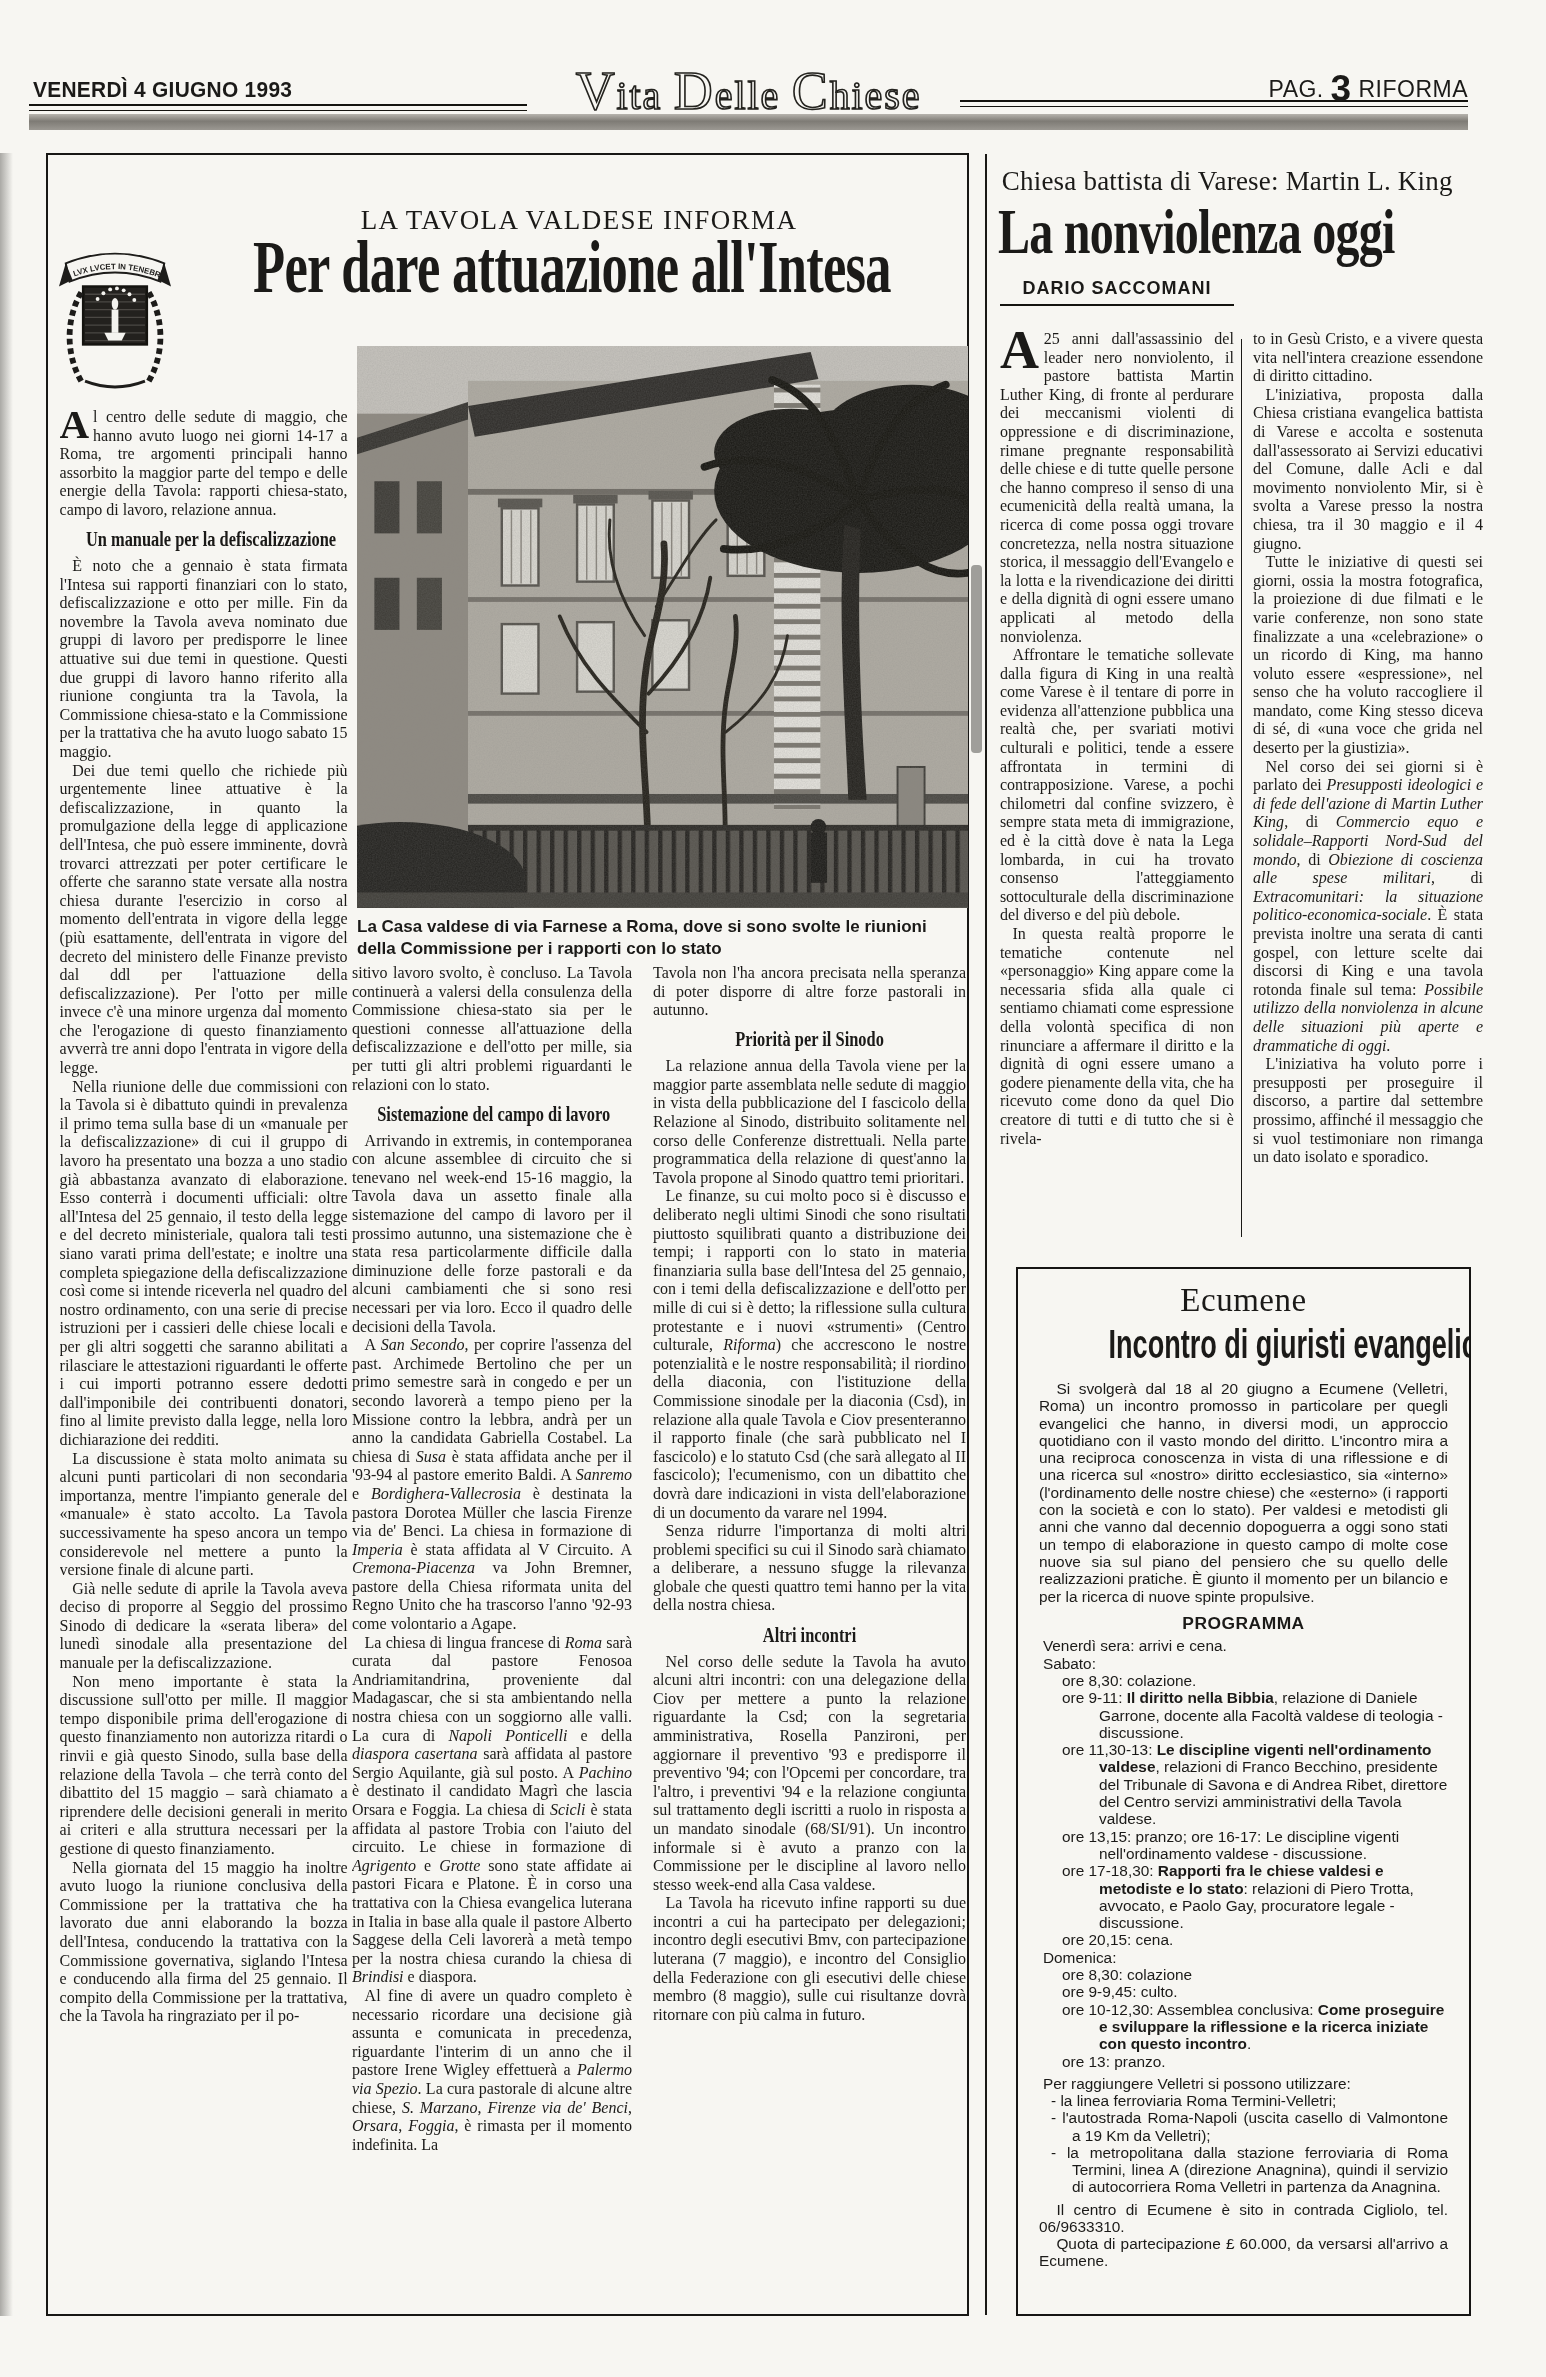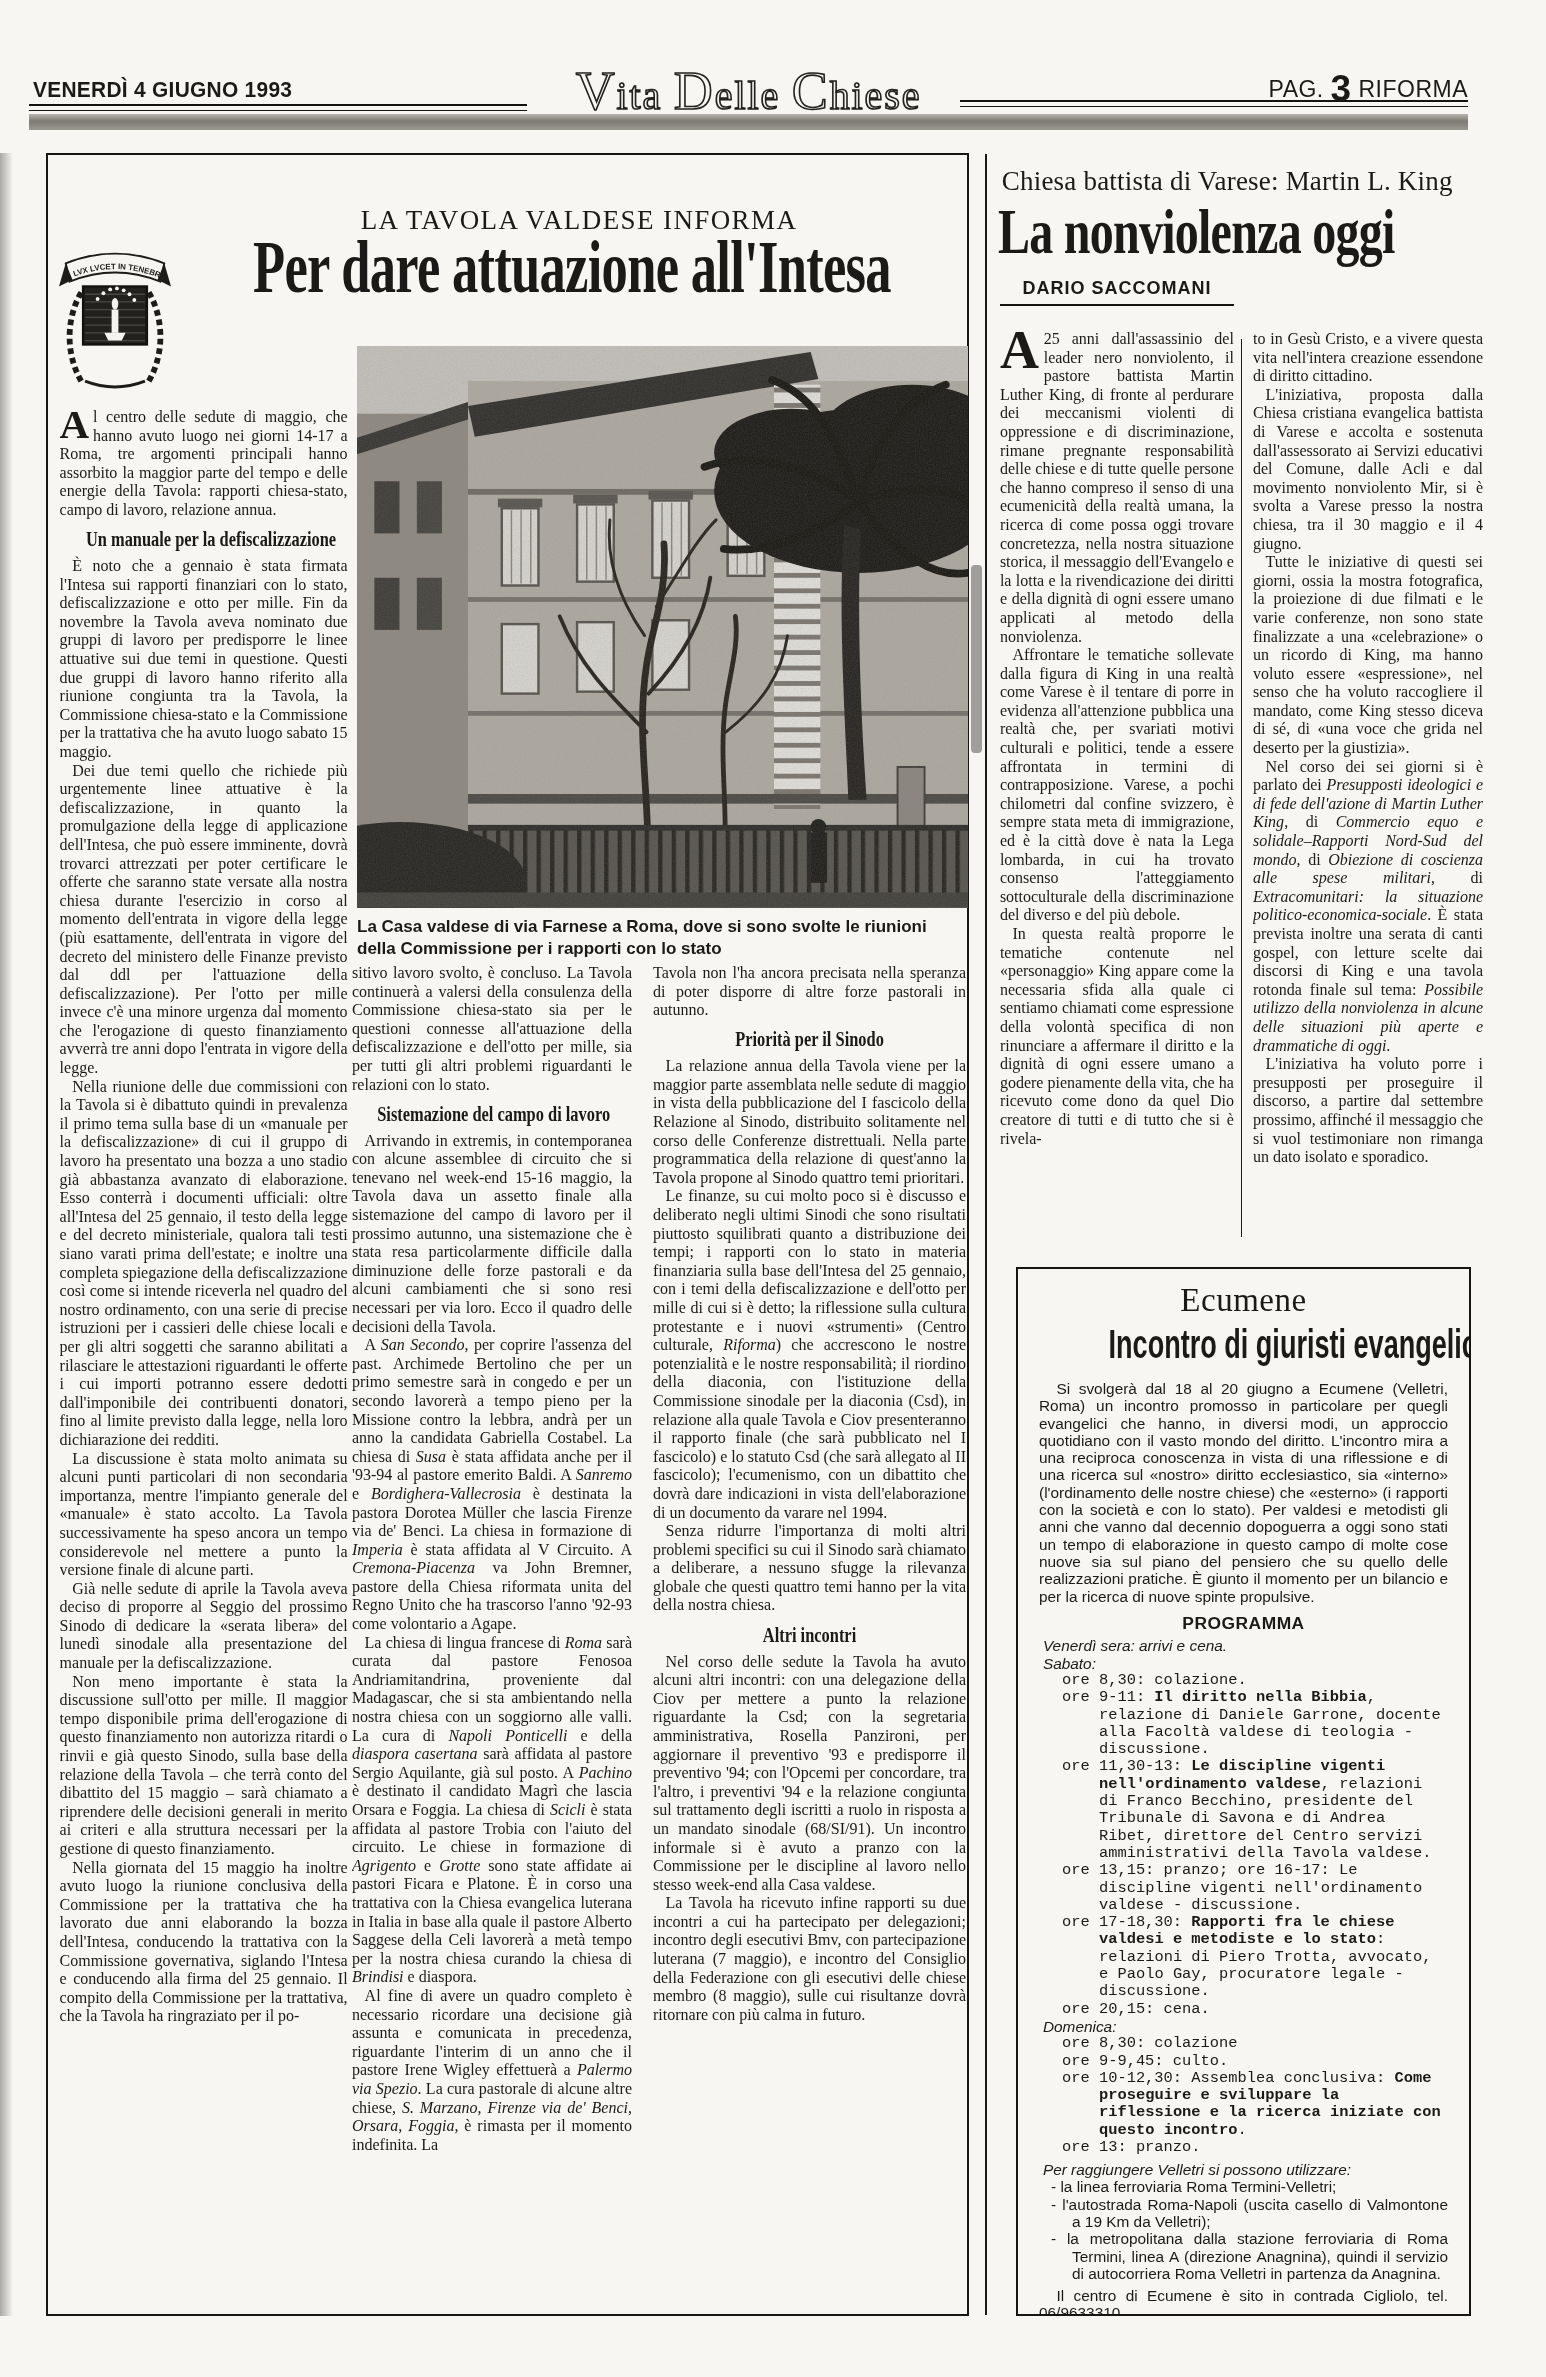--- a/index.html
+++ b/index.html
@@ -66,22 +66,22 @@
   
   #ecumene{left:1016px;top:1267px;width:455px;height:1049px;border:2.9px solid #161514;box-sizing:border-box;
     padding:11.6px 21px;overflow:hidden;font-family:"Liberation Sans","DejaVu Sans",sans-serif;}
   #ecu-kicker{text-align:center;font-family:"Liberation Serif","DejaVu Serif",serif;font-size:33px;
     letter-spacing:0.5px;margin:1.9px 0 1.9px;}
   #ecu-title{text-align:center;font-weight:bold;font-size:41px;white-space:nowrap;
     transform:scaleX(.66);transform-origin:center;margin:1.9px 0 11.6px;}
   .ecu-p{font-size:15.4px;line-height:17.3px;text-align:justify;margin:0 0 3.9px;text-indent:17.4px;}
   #ecu-prog-label{text-align:center;font-weight:bold;font-size:17.4px;letter-spacing:0.5px;margin:7.7px 0 3.9px;}
   .prog{font-size:15.4px;line-height:17.3px;margin:0;}
-  .ind0{padding-left:3.9px;font-style:italic;}
-  .ind1{padding-left:60px;text-indent:-37px;font-family:Liberation Mono, monospace;}
+  .ind0{padding-left:3.9px;}
+  .ind1{padding-left:60px;text-indent:-37px;}
   .trav-line{font-size:15.4px;line-height:17.3px;margin:0;padding-left:33px;text-indent:-21px;text-align:justify;}
   .close-p{font-size:15.4px;line-height:17.3px;margin:0;text-indent:17.4px;text-align:justify;}
 </style>
 </head>
 <body data-interactable="false">
 
 <div class="abs" id="masthead-date" data-interactable="false">VENERDÌ 4 GIUGNO 1993</div>
 <div class="abs rule2" id="rule-left" data-interactable="false"></div>
 <div class="abs rule2" id="rule-right" data-interactable="false"></div>
 <div class="abs" id="section-title" data-interactable="false">

